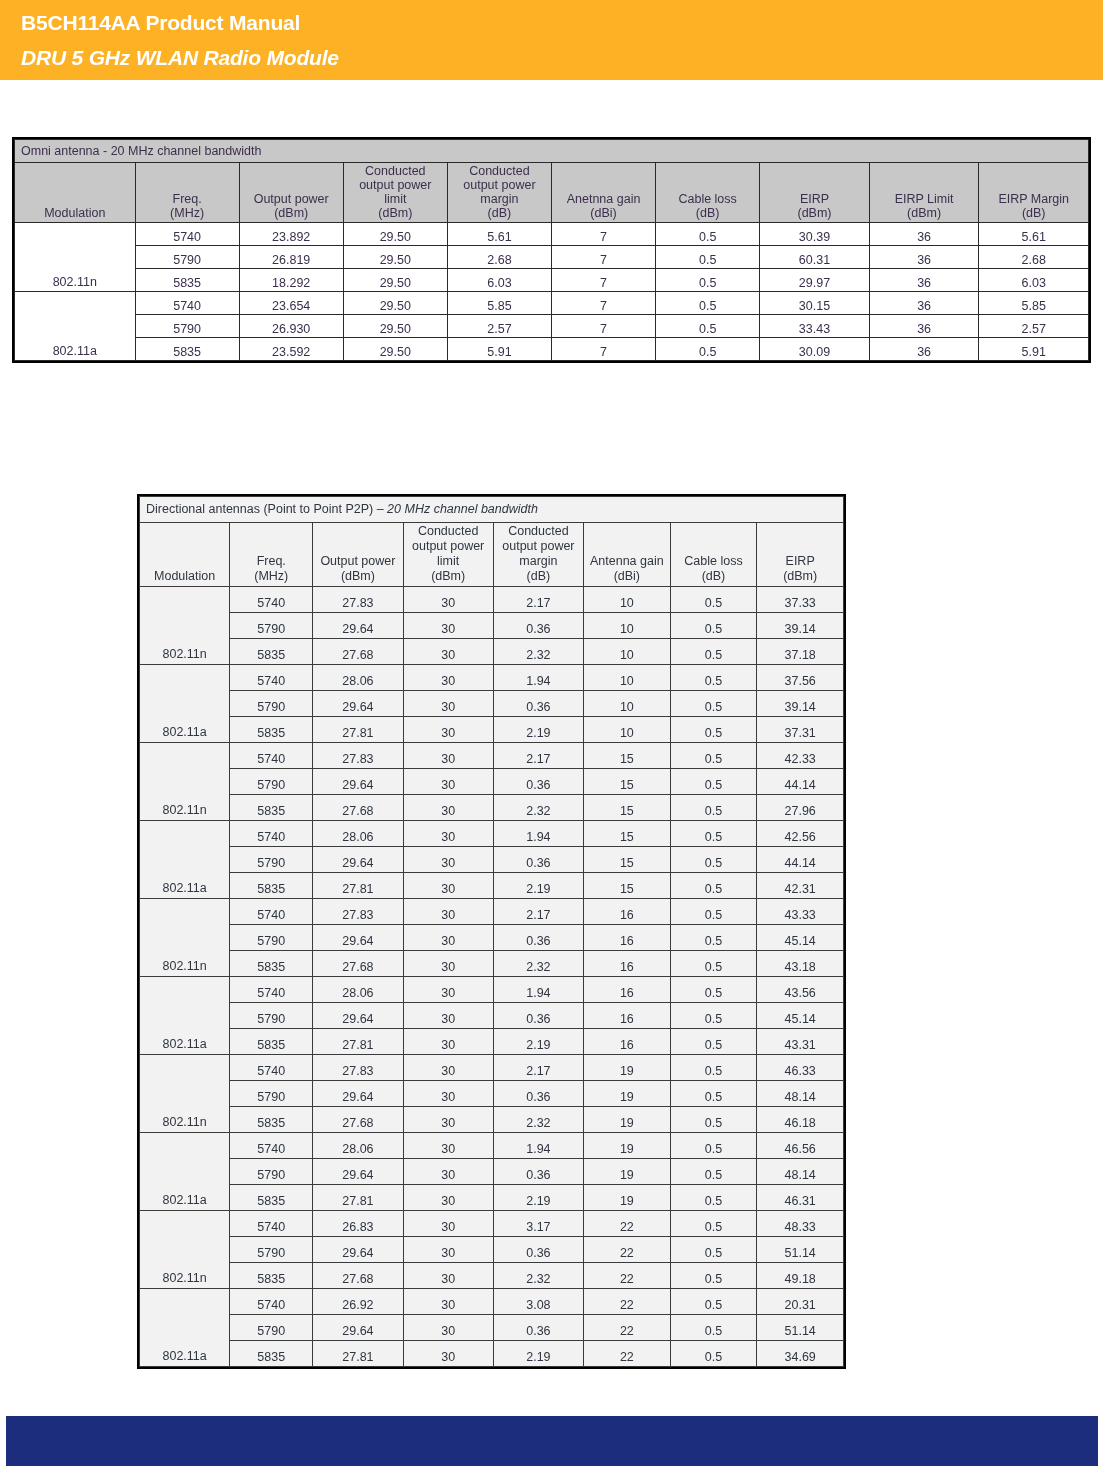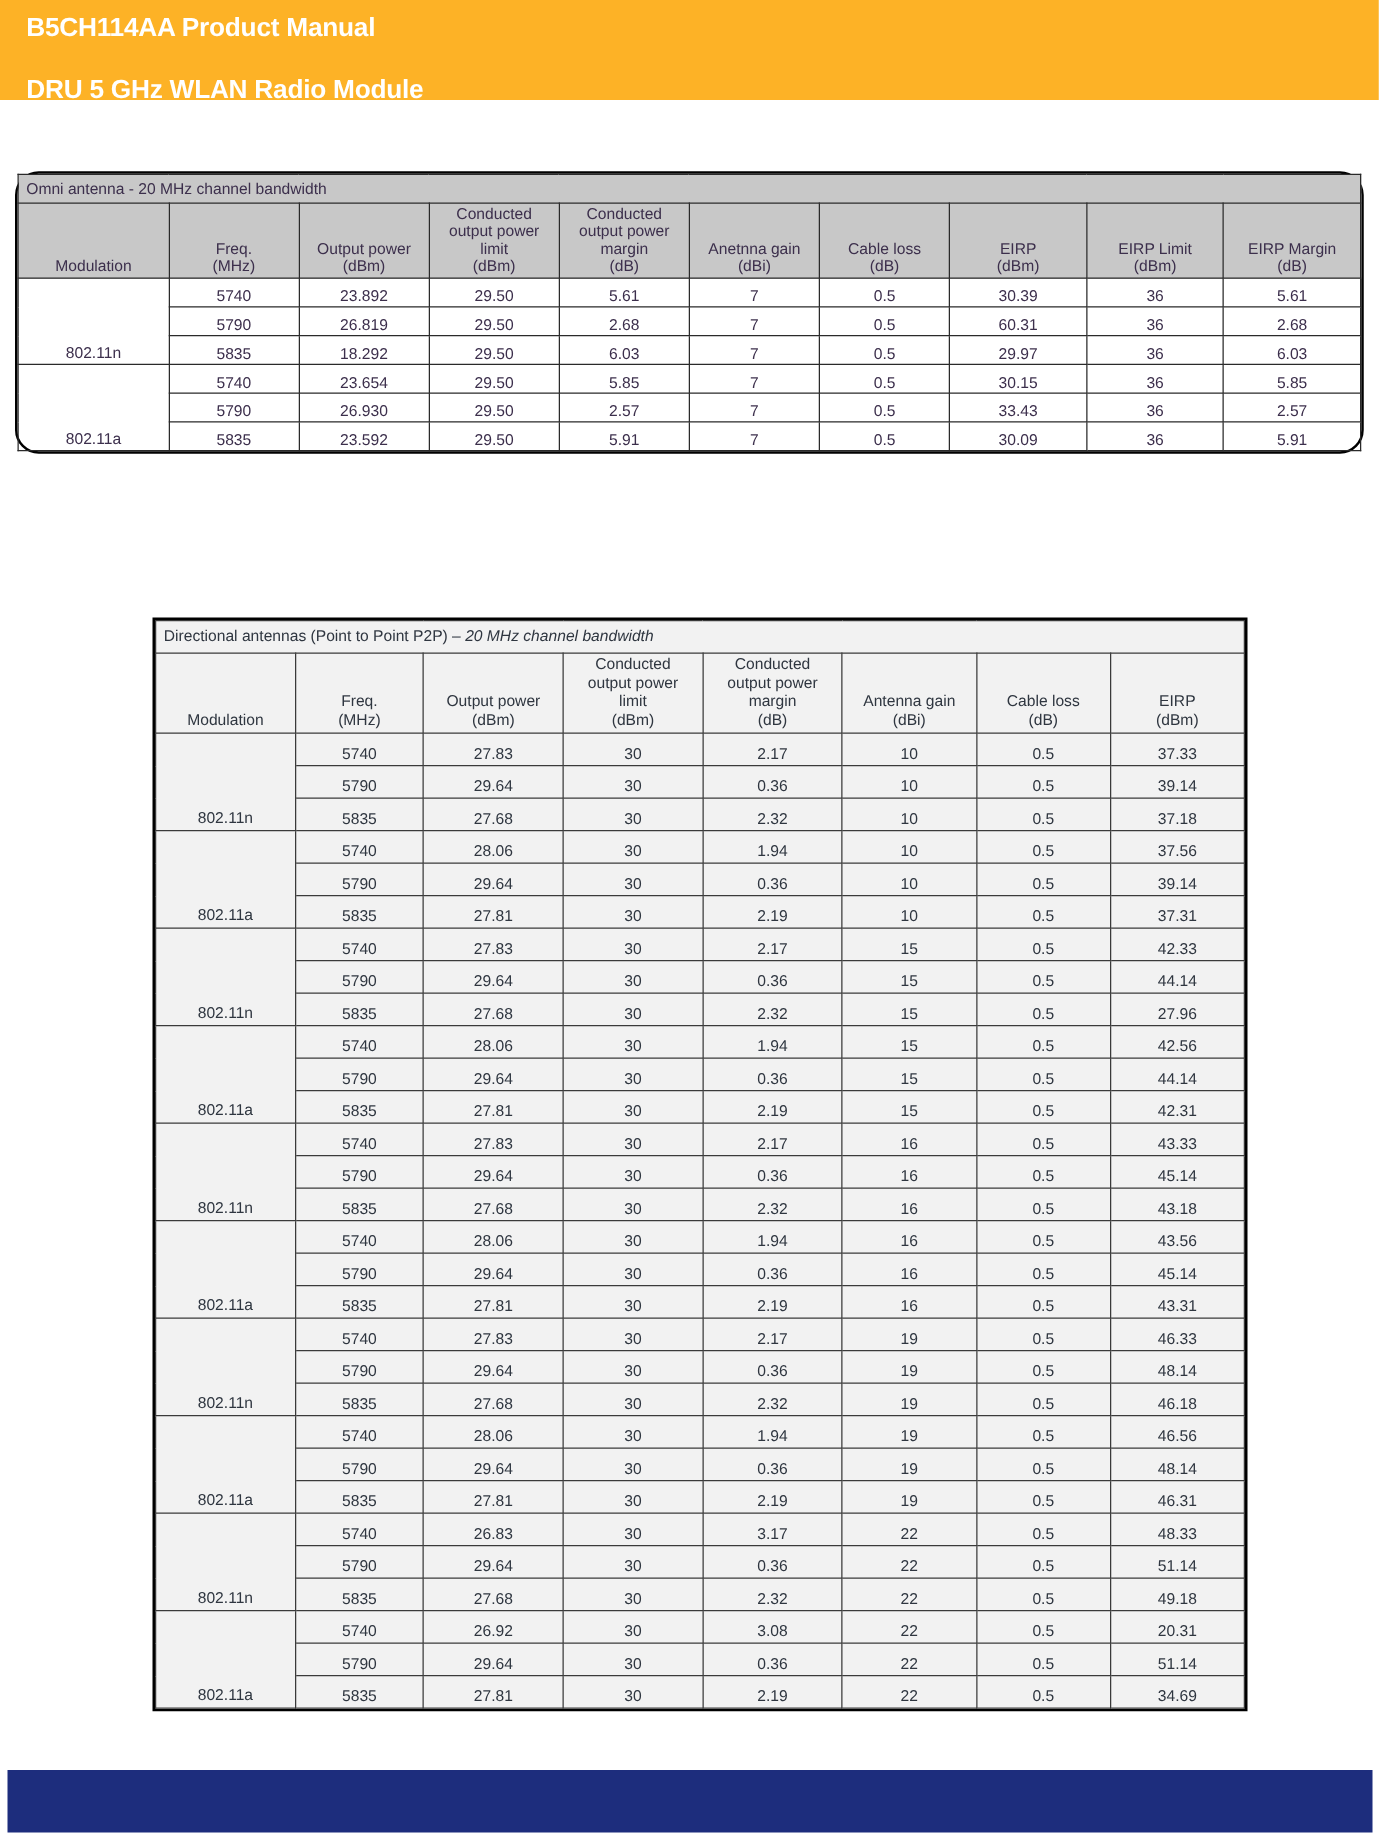--- a/index.html
+++ b/index.html
@@ -29,21 +29,21 @@
   #header-banner .title-line {
     position: absolute;
     left: 21px;
     color: #ffffff;
     font-weight: bold;
     font-size: 21px;
     letter-spacing: -0.2px;
     white-space: nowrap;
   }
   #header-banner .title-line.l1 { top: 11px; }
-  #header-banner .title-line.l2 { top: 60px; }
+  #header-banner .title-line.l2 { top: 46px; font-style: italic; }
 
   
   #footer-banner {
     position: absolute;
     left: 6px;
     top: 1416px;
     width: 1092px;
     height: 50px;
     background: #1d2d7d;
   }
@@ -80,21 +80,20 @@
     text-align: left !important;
     vertical-align: middle !important;
     padding-left: 6px !important;
   }
 
   
   #table-omni {
     left: 12px;
     top: 137px;
     width: 1079px;
-    border-radius: 19px;
   }
   #table-omni table.dtbl td {
     font-size: 12.5px;
     color: #3c2f4c;
     line-height: 14px;
     height: 20px;
     border: 1px solid #2a2a2a;
   }
   #table-omni .hdr-row td,
   #table-omni .caption-cell {
@@ -111,23 +110,23 @@
     padding-bottom: 2px;
   }
   #table-omni .mod-cell {
     vertical-align: bottom;
     padding-bottom: 2px;
   }
   #table-omni .grp-top td { border-top: 2px solid #000; }
 
   
   #table-directional {
-    left: 122px;
+    left: 137px;
     top: 494px;
-    width: 876px;
+    width: 709px;
   }
   #table-directional table.dtbl td {
     font-size: 12.5px;
     color: #2f3640;
     line-height: 15px;
     height: 23px;
     background: #f2f2f2;
     border: 1px solid #3a3a3a;
   }
   #table-directional .hdr-row td,

